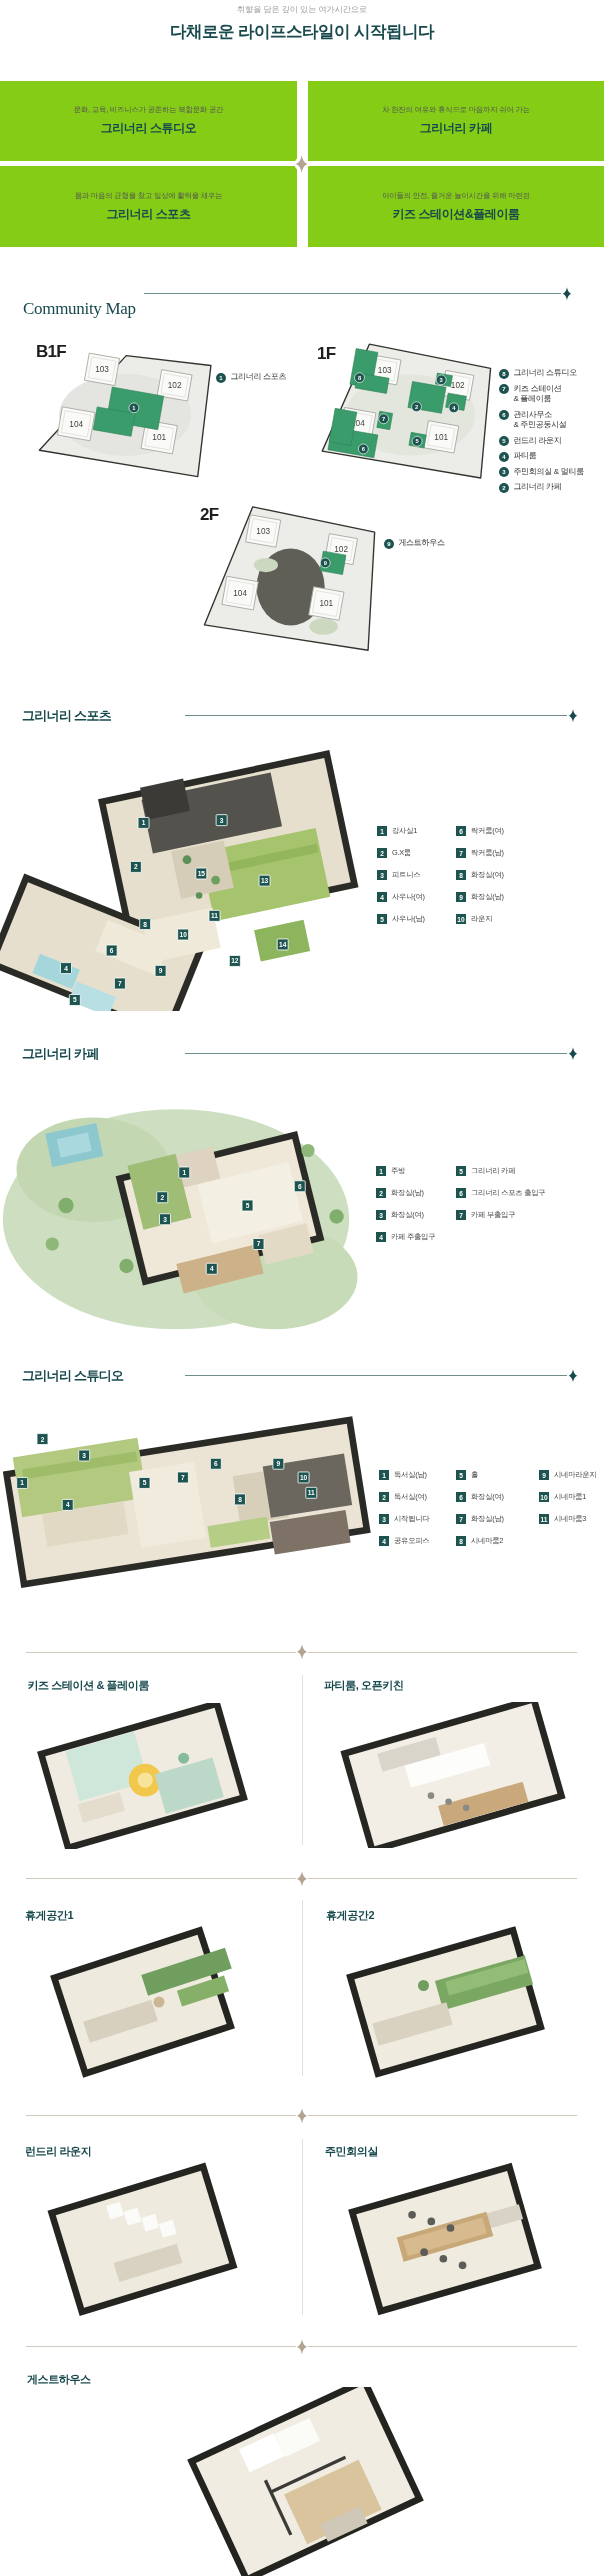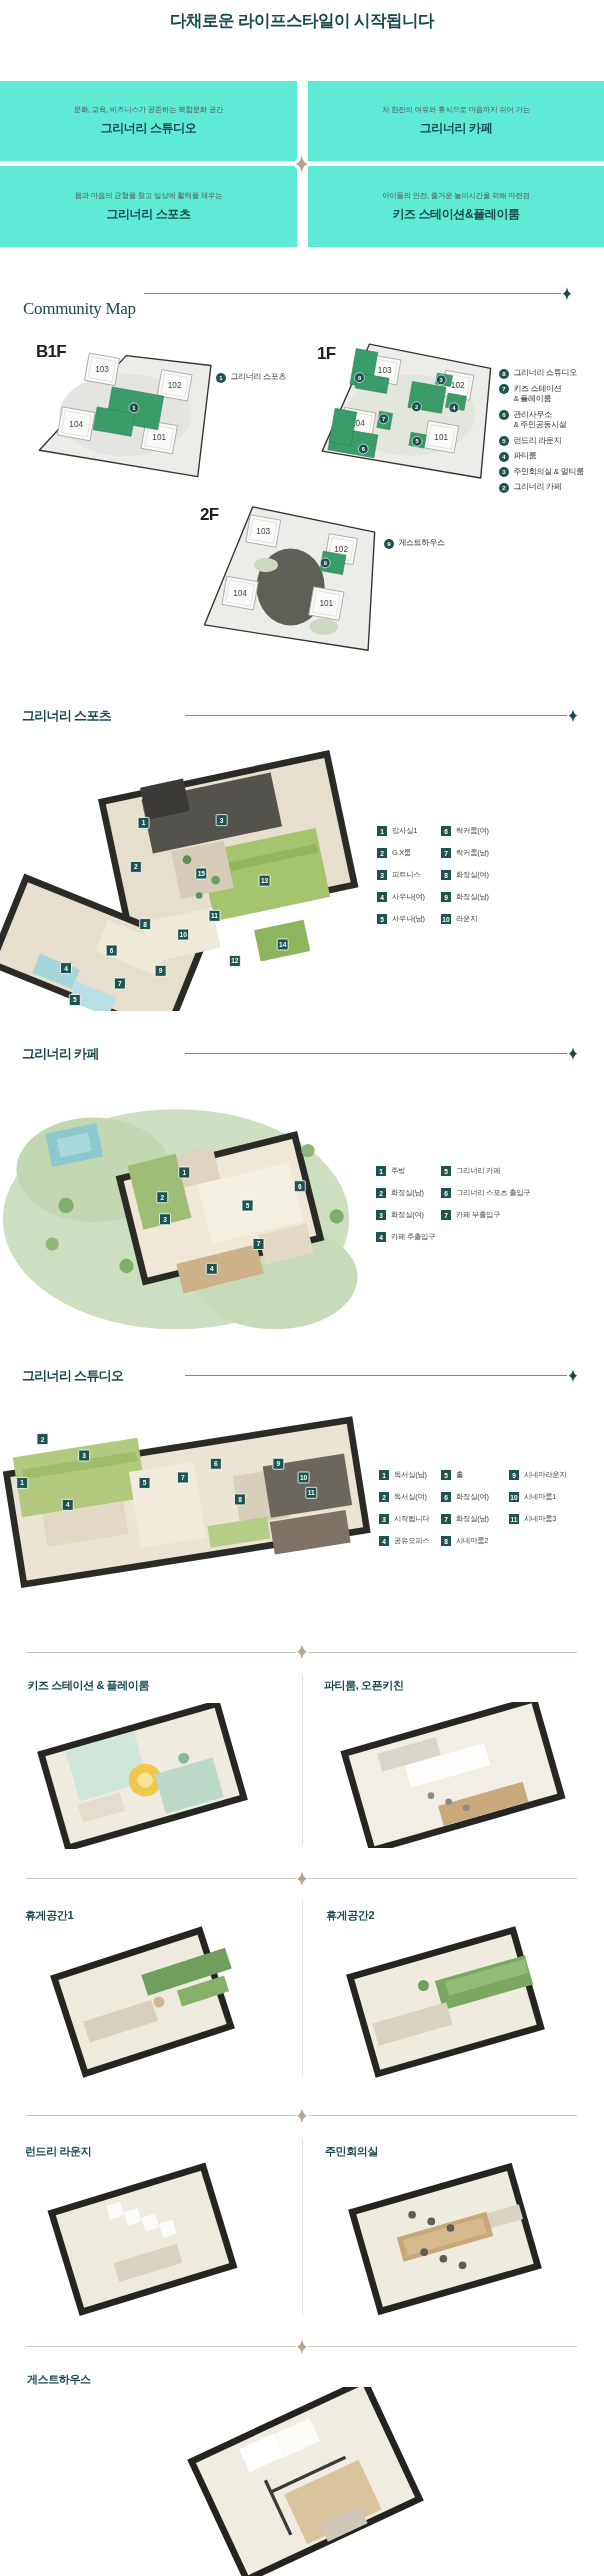--- a/index.html
+++ b/index.html
@@ -7,55 +7,56 @@
   body { font-family:"Liberation Sans","DejaVu Sans",sans-serif; }
   .canvas { position:relative; width:604px; height:2576px; margin:0 auto; background:#fff; overflow:hidden; }
   .abs { position:absolute; }
 
   
   .hero { left:0; top:4.4px; width:604px; text-align:center; }
   .hero-sub { font-size:8.2px; color:#9b9b9b; letter-spacing:-0.1px; }
   .hero-title { margin-top:5.5px; font-size:16.5px; font-weight:bold; color:#17494d; letter-spacing:-0.5px; }
 
   
-  .fbox { background:#5eead4; display:flex; flex-direction:column; align-items:center; justify-content:center; gap:5px; }
+  .fbox { background:#84cc16; display:flex; flex-direction:column; align-items:center; justify-content:center; gap:5px; }
   .fbox-desc { font-size:7.4px; color:#555; letter-spacing:-0.2px; }
   .fbox-title { font-size:12px; font-weight:bold; color:#17494d; letter-spacing:-0.4px; }
 
   
   .cm-title { font-family:"Liberation Serif","DejaVu Serif",serif; font-size:17px; color:#17494d; letter-spacing:-0.3px; font-weight:500;margin-top:17px; }
   .sec-title { font-size:13px; font-weight:bold; color:#17494d; letter-spacing:-0.7px; }
   .sub-title { font-size:11px; font-weight:bold; color:#17494d; letter-spacing:-0.4px; }
   .rule-teal { height:0.5px; background:#6f8d8c; }
   .rule-tan  { height:0.5px; background:#cfc9bf; }
   .vline { width:0.5px; background:#e0e0de; }
 
   
   .floor-label { font-size:17px; font-weight:600; color:#1e1e1c; letter-spacing:-0.8px; }
   .map-legend { display:flex; flex-direction:column; gap:5px; }
   .map-legend-item { display:flex; gap:4.4px; align-items:flex-start; }
   .ncirc { width:10px; height:10px; border-radius:50%; background:#1d5450; color:#fff; font-size:6px;
            font-weight:bold; display:flex; align-items:center; justify-content:center; flex:none; margin-top:0.5px; }
   .map-legend-label { font-size:8px; color:#2e2e2e; font-weight:500; line-height:1.32; white-space:pre-line; letter-spacing:-0.3px; }
 
   
-  .leg-cols { display:flex; }
+  .leg-cols { display:flex;gap:15px; }
   .leg-row { display:flex; align-items:center; gap:5px; margin-bottom:12px; }
   .nsq { width:10px; height:10px; background:#1d5450; color:#fff; font-size:6.6px; font-weight:bold;
          display:flex; align-items:center; justify-content:center; flex:none; }
   .leg-label { font-size:7.4px; color:#444; letter-spacing:-0.3px; white-space:nowrap; }
 
   svg { display:block; }
 </style>
 </head>
 <body>
 
 <div class="canvas">
 
   <div class="abs hero">
+    <div class="hero-sub">취향을 담은 깊이 있는 여가시간으로</div>
     <div class="hero-title">다채로운 라이프스타일이 시작됩니다</div>
   </div>
 
   <div class="abs fbox" style="left:0; top:81px; width:297px; height:80px;">
     <div class="fbox-desc">문화, 교육, 비즈니스가 공존하는 복합문화 공간</div>
     <div class="fbox-title">그리너리 스튜디오</div>
   </div>
   <div class="abs fbox" style="left:308px; top:81px; width:296px; height:80px;">
     <div class="fbox-desc">차 한잔의 여유와 휴식으로 마음까지 쉬어 가는</div>
     <div class="fbox-title">그리너리 카페</div>

